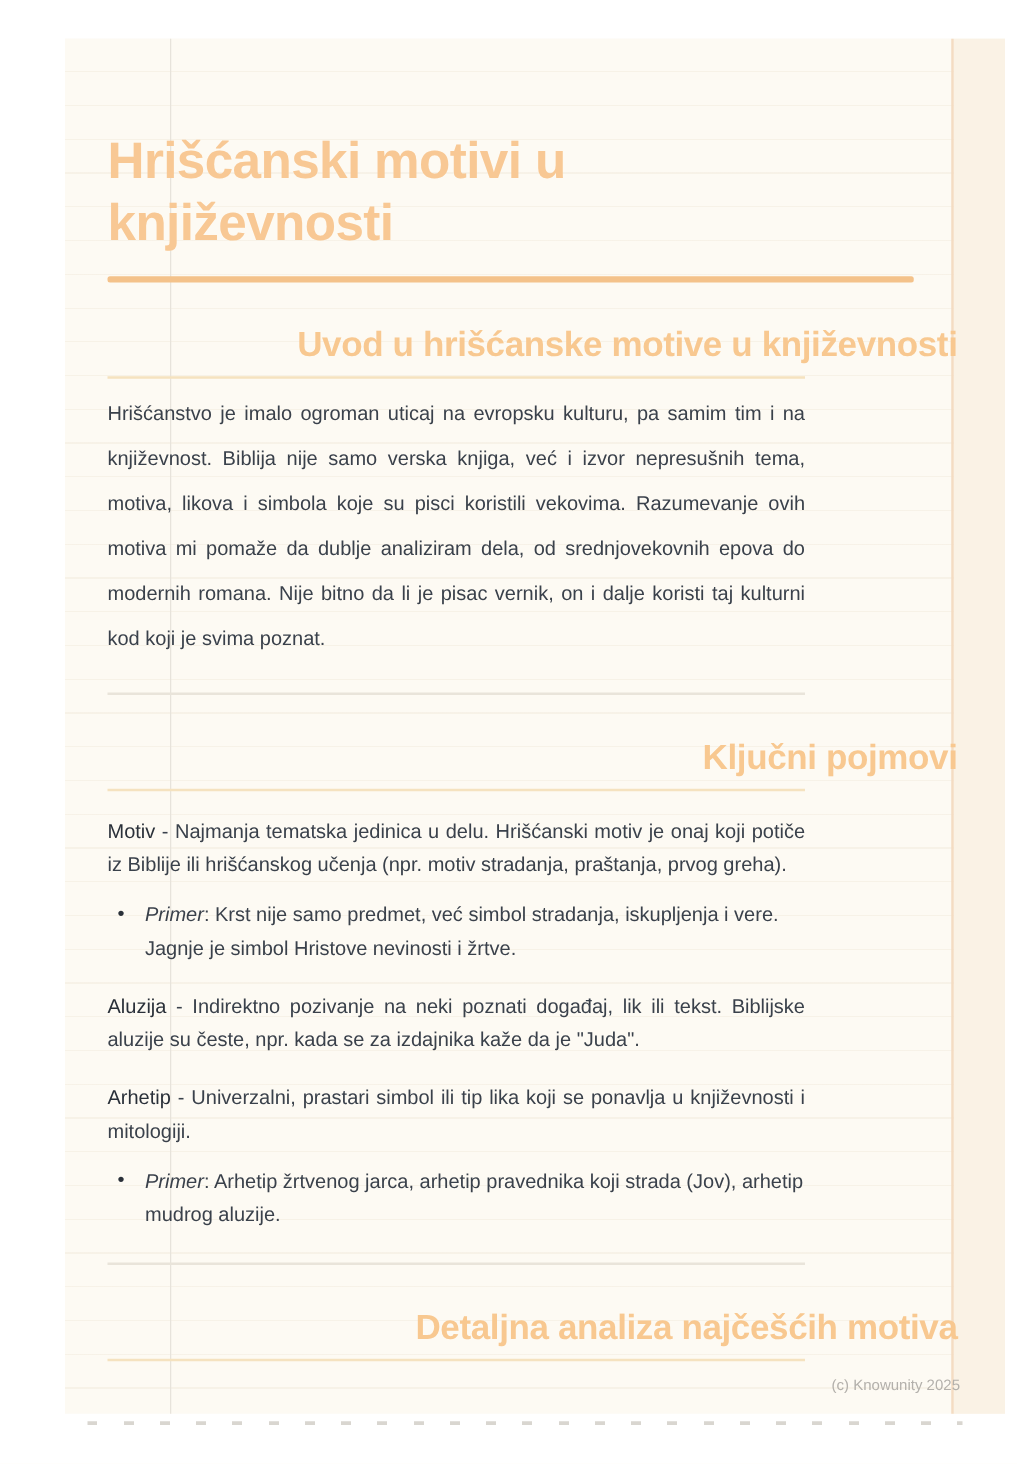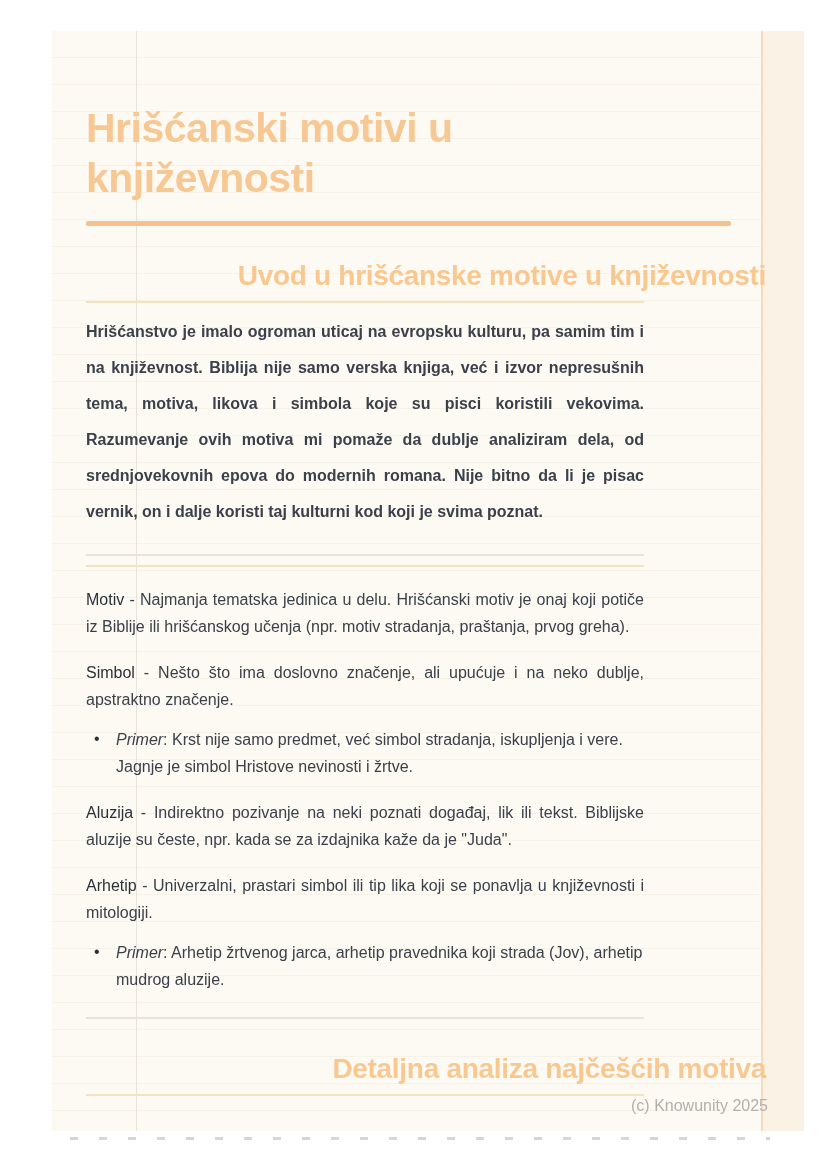--- a/index.html
+++ b/index.html
@@ -84,21 +84,20 @@
     background: #e9e4da;
   }
 
   p.lead {
     margin: 11px 0 0 0;
     width: 558px;
     font-size: 16px;
     line-height: 36px;
     text-align: justify;
     color: #3a414b;
-    font-weight: bold;
   }
   p.term {
     margin: 19px 0 0 0;
     width: 558px;
     font-size: 16px;
     line-height: 27px;
     text-align: justify;
     color: #3a414b;
   }
   p.term strong {
@@ -117,21 +116,21 @@
   .bullet .dot {
     position: absolute; left: 0; top: -1px;
     font-size: 16px;
     color: #2a3039;
   }
   .bullet em { font-style: italic; }
 
   .footer-credit {
     position: absolute;
     right: 36px; bottom: 16px;
-    font-size: 16px;
+    font-size: 12px;
     color: #b3b0ab;
   }
 
   .page-break-dashes {
     position: absolute;
     left: 70px; top: 1137px;
     width: 700px; height: 3px;
     background: repeating-linear-gradient(
       90deg,
       #d9d6d0 0px, #d9d6d0 8px,
@@ -154,25 +153,25 @@
 
       <section>
         <h2 class="section-heading">Uvod u hrišćanske motive u književnosti</h2>
         <div class="h-underline"></div>
         <p class="lead">Hrišćanstvo je imalo ogroman uticaj na evropsku kulturu, pa samim tim i na književnost. Biblija nije samo verska knjiga, već i izvor nepresušnih tema, motiva, likova i simbola koje su pisci koristili vekovima. Razumevanje ovih motiva mi pomaže da dublje analiziram dela, od srednjovekovnih epova do modernih romana. Nije bitno da li je pisac vernik, on i dalje koristi taj kulturni kod koji je svima poznat.</p>
       </section>
 
       <div class="divider"></div>
 
       <section>
+        <h2 class="section-heading">Ključni pojmovi</h2>
         <div class="h-underline"></div>
 
         <p class="term"><strong>Motiv</strong> <span>- Najmanja tematska jedinica u delu. Hrišćanski motiv je onaj koji potiče iz Biblije ili hrišćanskog učenja (npr. motiv stradanja, praštanja, prvog greha).</span></p>
 
-        <p class="term"><strong>Simbol</strong> <span>- Nešto što ima doslovno značenje, ali upućuje i na neko dublje, apstraktno značenje.</span></p>
 
         <div class="bullet"><span class="dot">•</span><em>Primer</em><span>: Krst nije samo predmet, već simbol stradanja, iskupljenja i vere. Jagnje je simbol Hristove nevinosti i žrtve.</span></div>
 
         <p class="term"><strong>Aluzija</strong> <span>- Indirektno pozivanje na neki poznati događaj, lik ili tekst. Biblijske aluzije su česte, npr. kada se za izdajnika kaže da je "Juda".</span></p>
 
         <p class="term"><strong>Arhetip</strong> <span>- Univerzalni, prastari simbol ili tip lika koji se ponavlja u književnosti i mitologiji.</span></p>
 
         <div class="bullet"><span class="dot">•</span><em>Primer</em><span>: Arhetip žrtvenog jarca, arhetip pravednika koji strada (Jov), arhetip mudrog aluzije.</span></div>
       </section>
 

